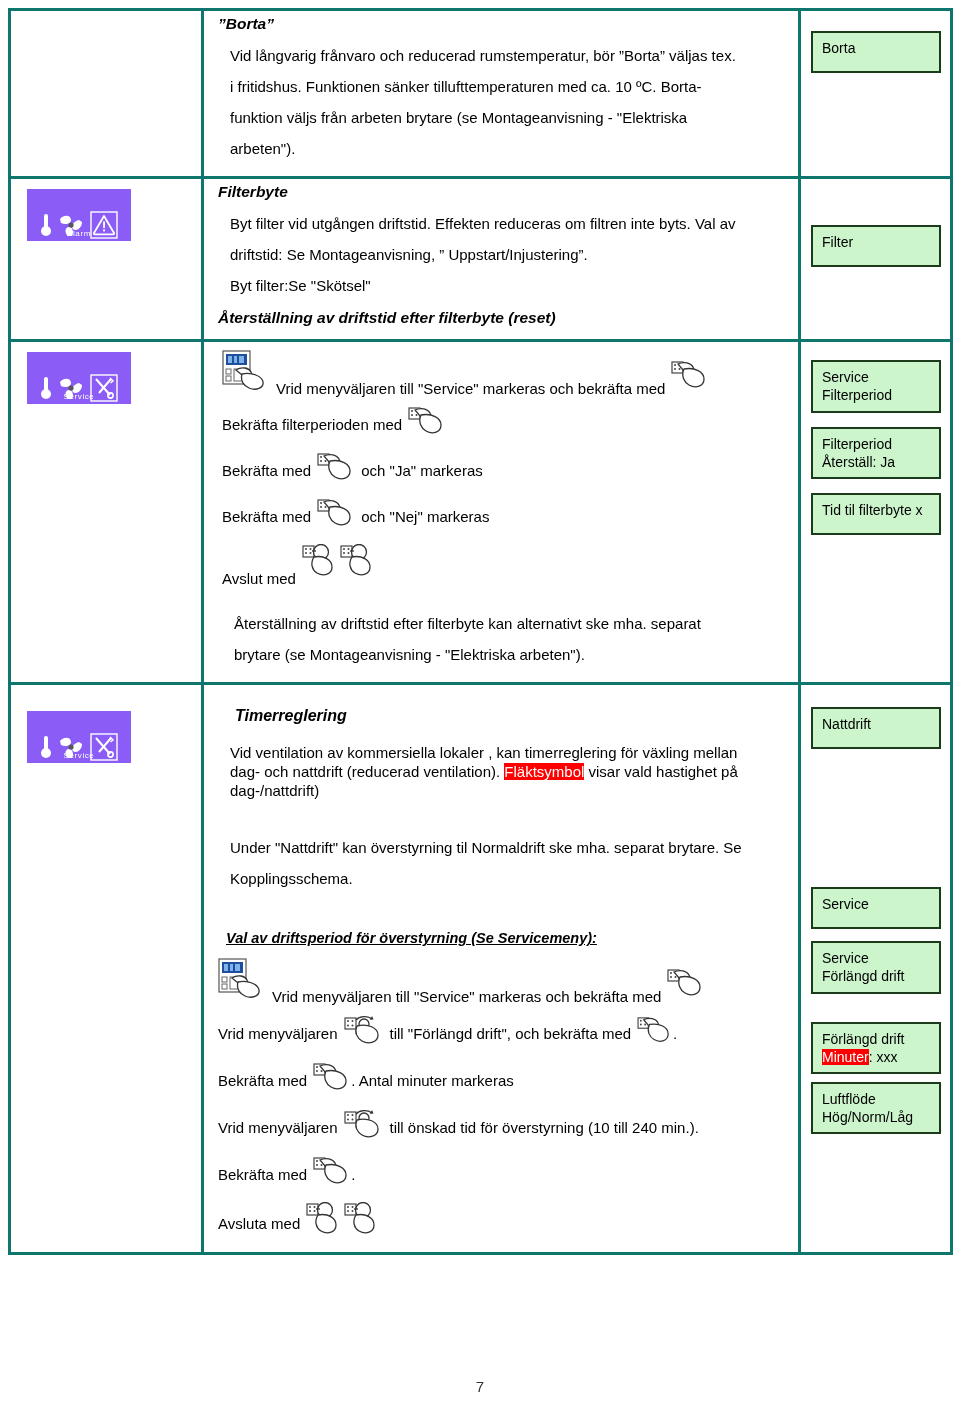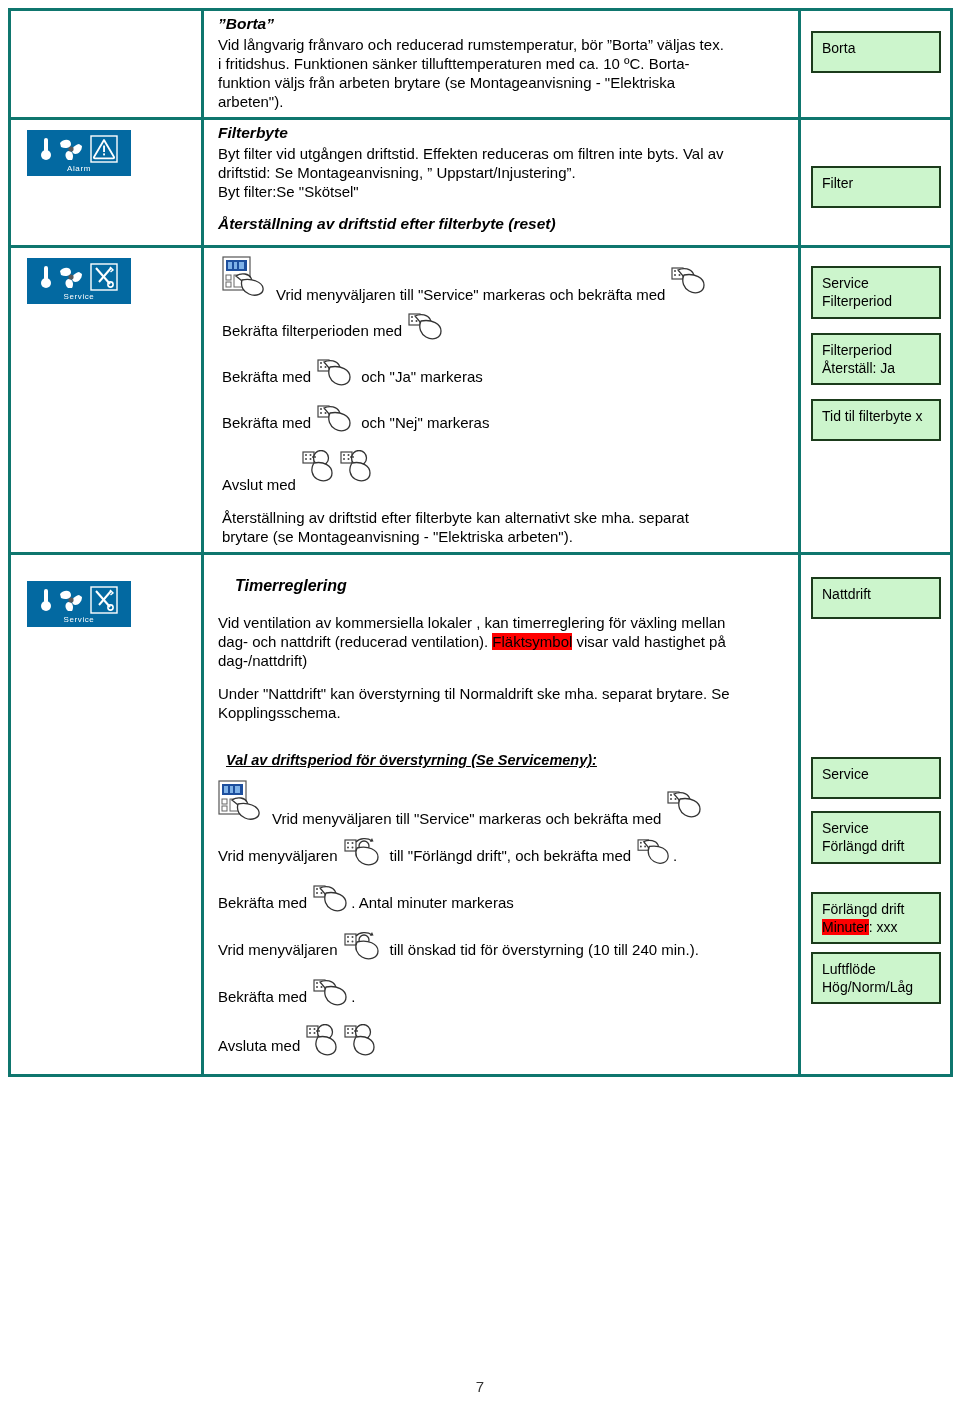--- a/index.html
+++ b/index.html
@@ -31,45 +31,45 @@
   
   .h-bold{
     font-weight:bold;font-style:italic;font-size:15.5px;
     line-height:1.22;margin:0 0 1px 0;
   }
   .h-bold-plain{
     font-weight:bold;font-style:italic;font-size:16px;
     line-height:1.25;margin:17px;
   }
   p.t{
-    font-size:15px;line-height:1.27;margin:0;
+    font-size:15px;line-height:1.27;margin:12px;
   }
   .sub-underline{
     font-weight:bold;font-style:italic;font-size:14.5px;
     text-decoration:underline;margin:8px;
   }
   .sec-head{
     font-weight:bold;font-style:italic;font-size:15.5px;
     margin:14px 0 6px 0;
   }
-  .hl-red{background:#ff0000;color:#000000;}
+  .hl-red{background:#ff0000;color:#ffffff;}
   .step{
     font-size:15px;line-height:1.2;margin:0;
     display:flex;align-items:center;min-height:34px;
   }
   .step .txt{white-space:pre;}
   .gap-s{height:8px;}
   .gap-m{height:14px;}
   .gap-l{height:22px;}
 
   
   .lcd{
-    width:104px;height:46px;background:#0369a1;
+    width:104px;height:52px;background:#8b5cf6;
     display:flex;flex-direction:column;align-items:center;
-    justify-content:flex-start;position:relative;
+    justify-content:flex-end;position:relative;
     margin:10px 0 10px 16px;
   }
   .lcd-row{display:flex;align-items:center;gap:6px;height:32px;padding-top:3px;}
   .lcd-label{
     color:#ffffff;font-size:8px;letter-spacing:.6px;
     line-height:1;font-family:"Liberation Sans",sans-serif;
     position:absolute;bottom:3px;left:0;right:0;text-align:center;
   }
   .lcd svg{display:block;}
 

